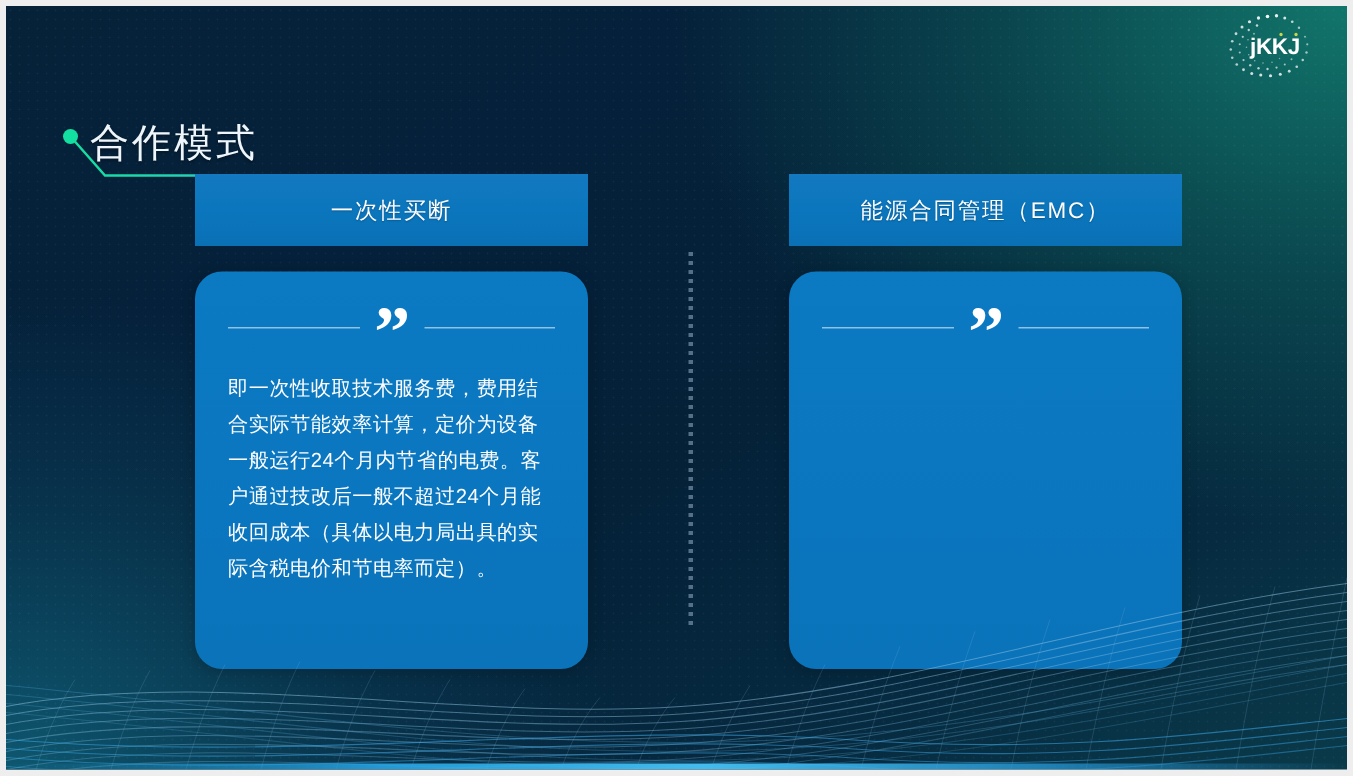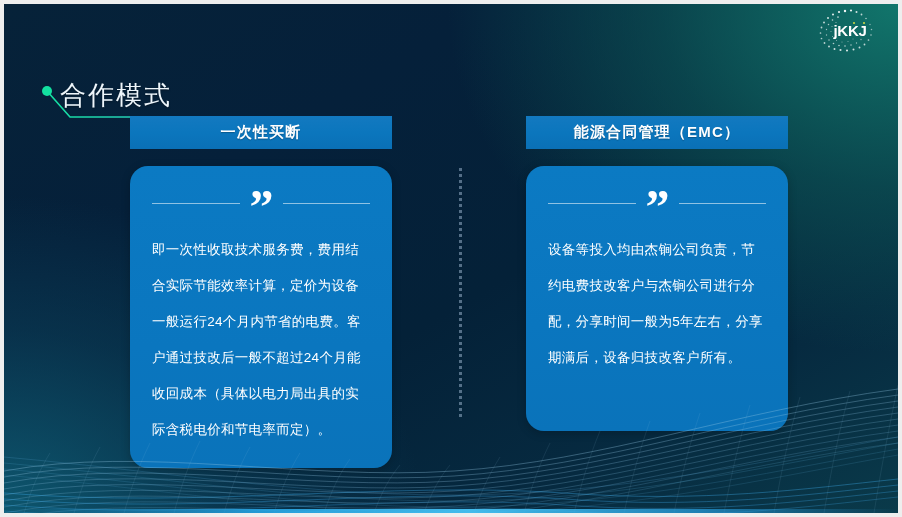--- a/index.html
+++ b/index.html
@@ -43,25 +43,25 @@
     line-height:34px;
     padding-left:20px;
     text-shadow:0 1px 2px rgba(0,0,0,.35);
   }
   #titleDeco { position:absolute; left:0px; top:6px; width:290px; height:40px; }
   
   .col { position:absolute; top:112px; width:262px; }
   #col1 { left:126px; }
   #col2 { left:522px;border-radius:23px; }
   .card-header {
-    height:33px;
+    height:48px;
     background:linear-gradient(180deg,#1379c0 0%, #0b76bd 50%, #0a70b6 100%);
     display:flex; align-items:center; justify-content:center;
     color:#ffffff;
-    font-size:15px; font-weight:bold; letter-spacing:1.2px;
+    font-size:15px; font-weight:normal; letter-spacing:1.2px;
     text-shadow:0 1px 1px rgba(0,0,0,.25);
   }
   .card-body {
     margin-top:17px;
     min-height:265px;
     background:linear-gradient(180deg,#0b7ac3 0%, #0a76bf 60%, #0a73ba 100%);
     border-radius:18px;
     padding:20px 22px 20px 22px;
     box-shadow:0 2px 10px rgba(0,0,0,0.22);
   }
@@ -71,21 +71,21 @@
     flex:0 0 auto;
     color:#ffffff;
     font-family:"Liberation Serif", serif;
     font-size:48px; font-weight:bold;
     line-height:0; position:relative; top:4px;
     letter-spacing:-1px;
   }
   .card-text {
     color:#ffffff;
     font-size:13.5px;
-    line-height:36px;
+    line-height:24px;
     letter-spacing:0.3px;
     text-align:left;
   }
   
   #divider {
     position:absolute; left:455px; top:164px;
     width:3px; height:250px;
     background-image:linear-gradient(to bottom, rgba(150,175,200,0.55) 0 50%, rgba(0,0,0,0) 50% 100%);
     background-size:3px 6px;
   }
@@ -183,21 +183,20 @@
   </div>
 
   <div class="col" id="col2">
     <div class="card-header">能源合同管理（EMC）</div>
     <div class="card-body">
       <div class="quote-row">
         <span class="qline"></span>
         <span class="qmark">”</span>
         <span class="qline"></span>
       </div>
-      <div class="card-text">设备等投入均由杰锏公司负责，节约电费技改客户与杰锏公司进行分配，分享时间一般为5年左右，分享期满后，设备归技改客户所有。</div>
     </div>
   </div>
 
   <div id="divider"></div>
 
   <svg id="waves" viewBox="0 0 894 160" preserveAspectRatio="none">
     <g fill="none" stroke-width="0.7">
       <path d="M0 118 C140 92 300 128 450 118 C600 108 730 58 894 36" stroke="rgba(150,200,230,0.50)"></path>
       <path d="M0 124 C140 98 300 133 450 123 C600 113 730 64 894 42" stroke="rgba(150,200,230,0.45)"></path>
       <path d="M0 130 C140 104 300 138 450 128 C600 118 730 70 894 48" stroke="rgba(150,200,230,0.42)"></path>

